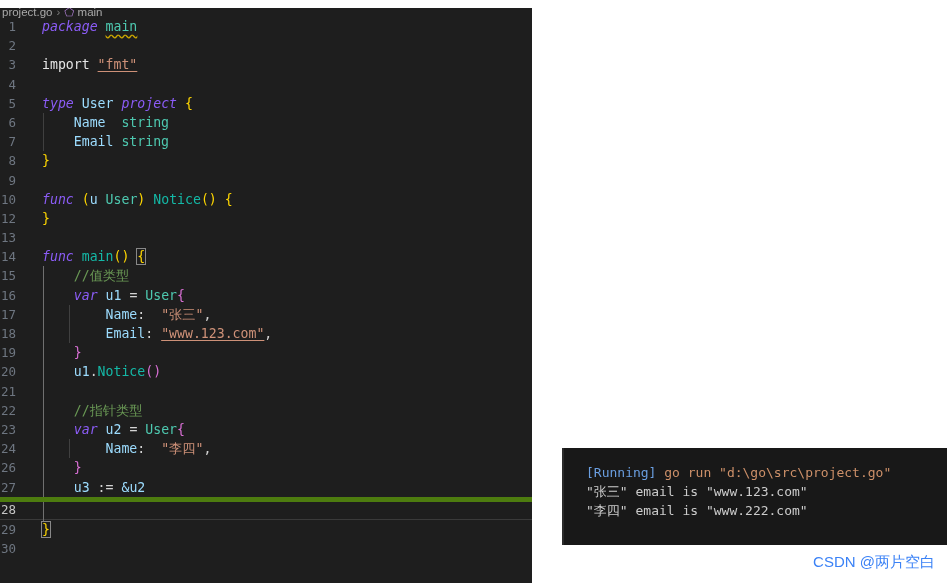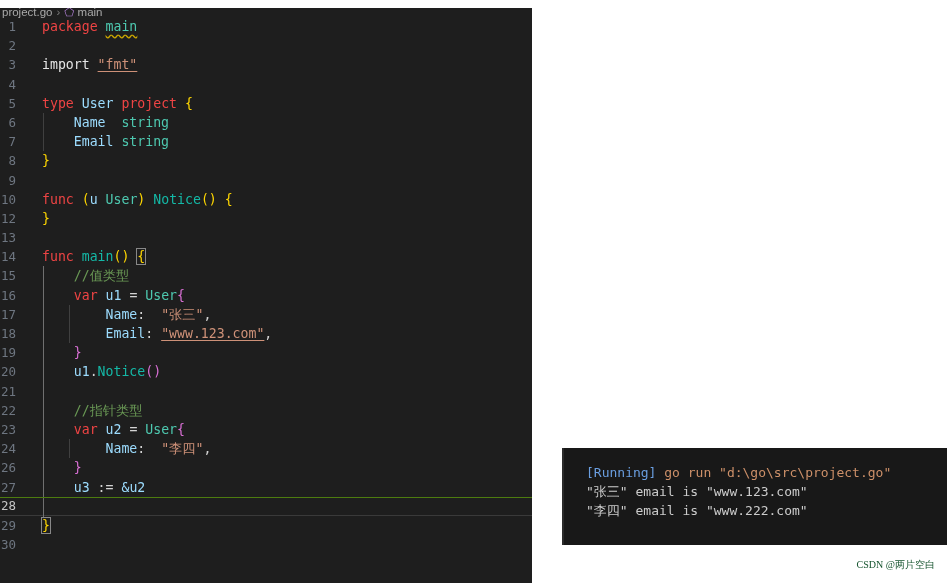--- a/index.html
+++ b/index.html
@@ -34,33 +34,33 @@
     white-space:pre;font-size:13.2px;
     font-family:"DejaVu Sans Mono","Liberation Mono",monospace;
   }
   .ln{
     position:absolute;left:-10px;top:0;width:26px;text-align:right;
     color:#6e7681;font-size:12.5px;user-select:none;
   }
   .ln.cur{color:#c6c6c6;}
   .code{position:absolute;left:42px;top:0;}
   .line.current{
-    border-top:1px solid #4d7c0f;border-bottom:1px solid #3a3a3a;
+    border-top:5px solid #4d7c0f;border-bottom:1px solid #3a3a3a;
     height:17.2px;line-height:17.2px;
   }
   .line.current .code,.line.current .ln{top:-1px;}
   
   .guide{
     position:absolute;top:0;width:1px;height:19.2px;background:#404040;
   }
   .g1{left:43px;}
   .g2{left:69px;}
   .gact{background:#707070;}
   
-  .kw   {color:#ef4444;}
+  .kw   {color:#8b5cf6;font-style:italic;}
   .kwp  {color:#e5e5e5;}
   .typ  {color:#4ec9b0;}
   .var  {color:#9cdcfe;}
   .fn   {color:#14b8a6;}
   .str  {color:#ce9178;}
   .cmt  {color:#6a9955;}
   .pun  {color:#d4d4d4;}
   .br1  {color:#ffd700;}
   .br2  {color:#da70d6;}
   .wavy {
@@ -88,22 +88,22 @@
     font-size:13px;line-height:19px;white-space:pre;
     font-family:"DejaVu Sans Mono","Liberation Mono",monospace;
     color:#cccccc;
   }
   #term-body{position:absolute;left:24px;top:15px;}
   .trun{color:#6a9ee0;}
   .tcmd{color:#cd9069;}
   
   #watermark{
     position:absolute;right:12px;bottom:11px;
-    color:#14532d;font-size:10px;
-    font-family:Liberation Serif, serif;
+    color:#3b82f6;font-size:15px;
+    font-family:Liberation Sans, sans-serif;
     white-space:nowrap;user-select:none;
   }
 </style>
 </head>
 <body>
 
 <div id="editor">
 
   <div id="breadcrumb">
     <span>project.go</span><span class="sep">›</span><span class="sym">⬠</span> <span>main</span>

